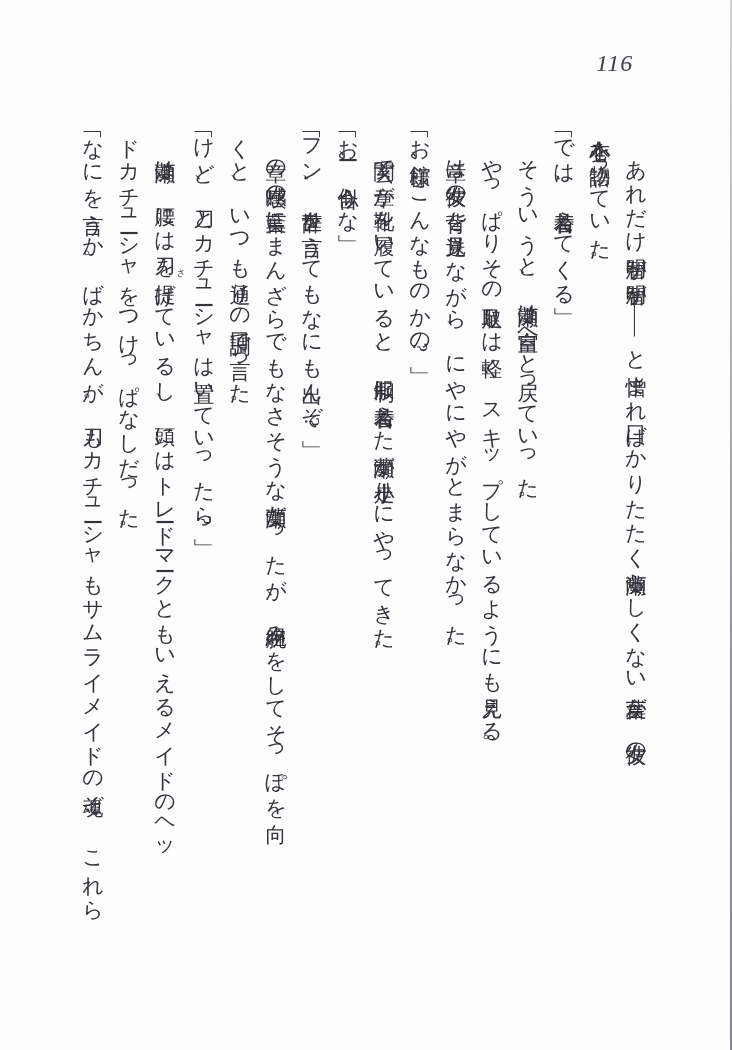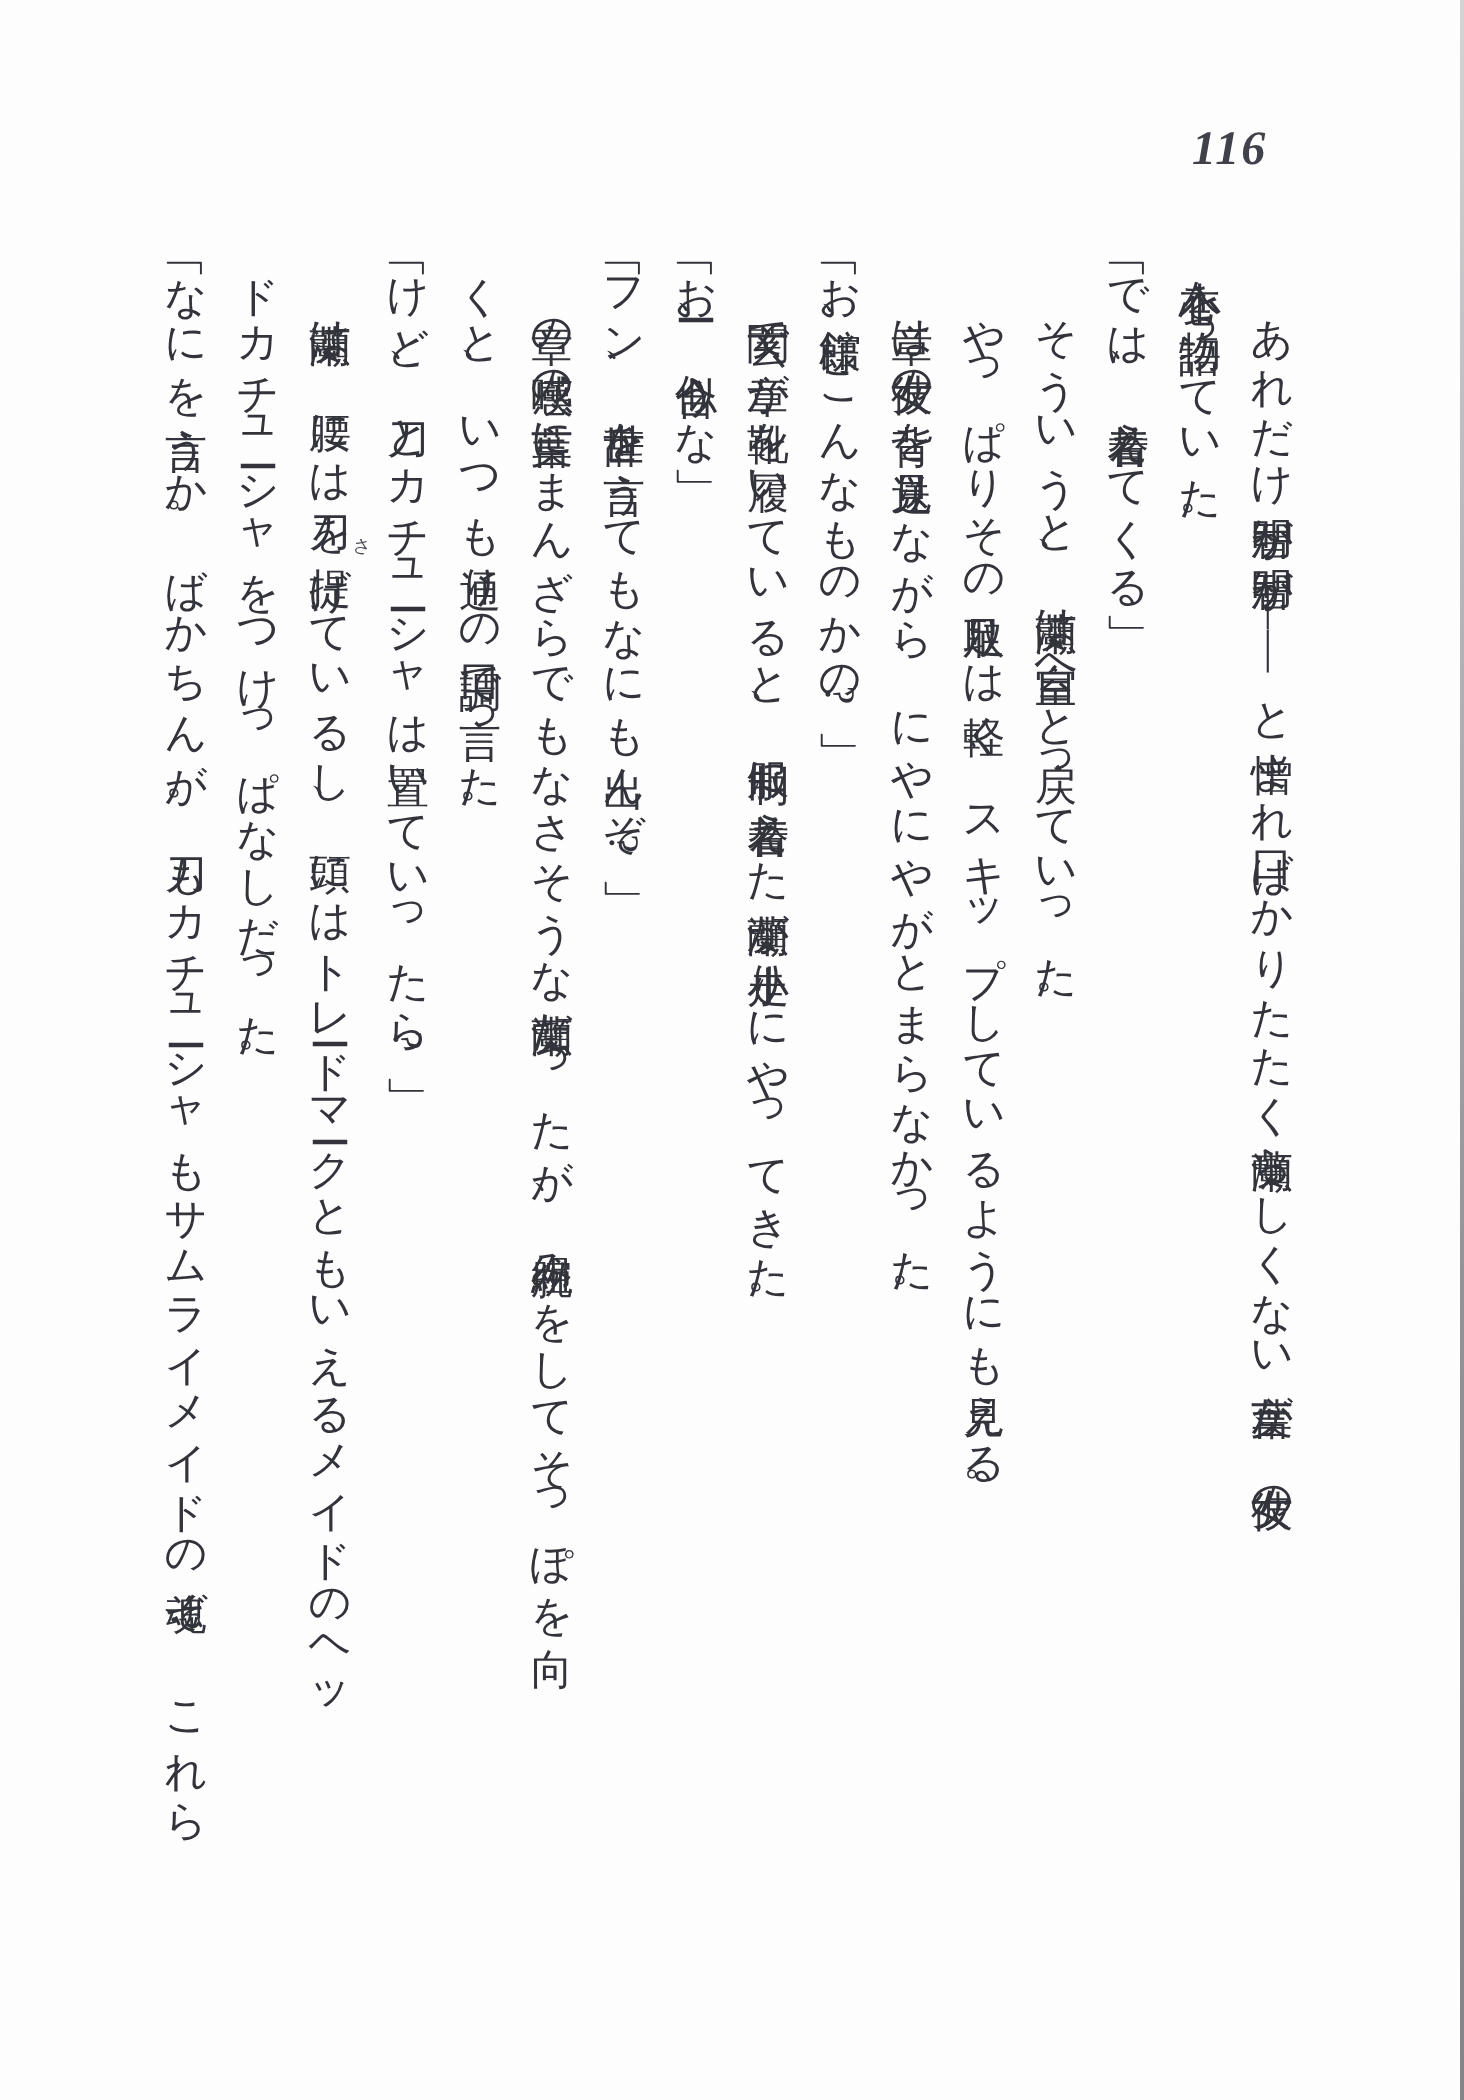--- a/index.html
+++ b/index.html
@@ -12,27 +12,26 @@
   }
   .page {
     position: relative;
     width: 732px;
     height: 1050px;
     background: #fdfdfd;
     font-family: "Liberation Serif", "DejaVu Serif", serif;
   }
   .page-number {
     position: absolute;
-    top: 62px;
+    top: 50px;
     left: 596px;
     font-size: 24px;
     font-style: italic;
     color: #41414b;
     letter-spacing: 1px;
-    font-weight: bold;
   }
   .text-block {
     position: absolute;
     top: 124px;
     right: 78px;
     height: 836px;
     writing-mode: vertical-rl;
     text-orientation: mixed;
     font-size: 21px;
     line-height: 36px;

